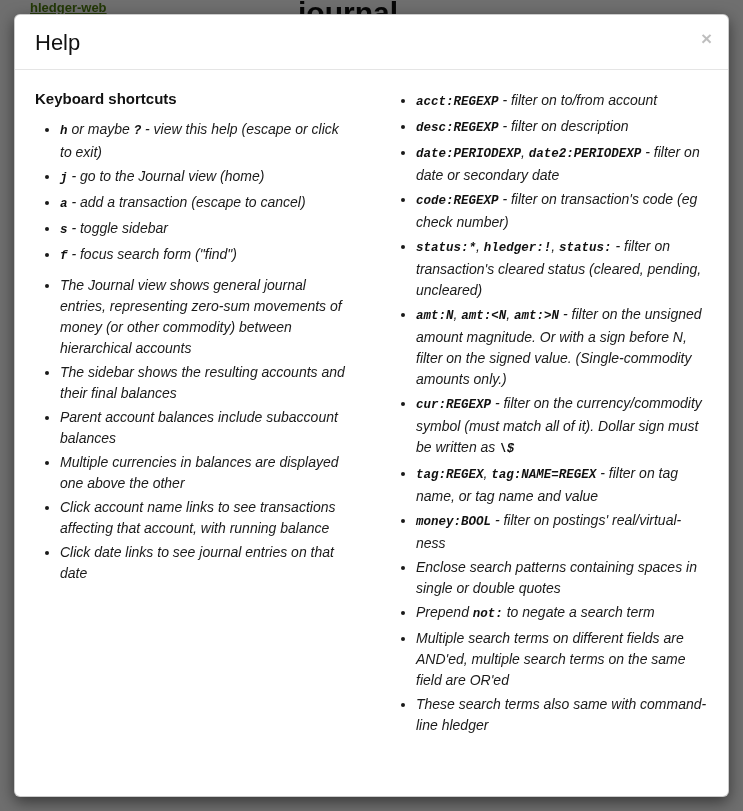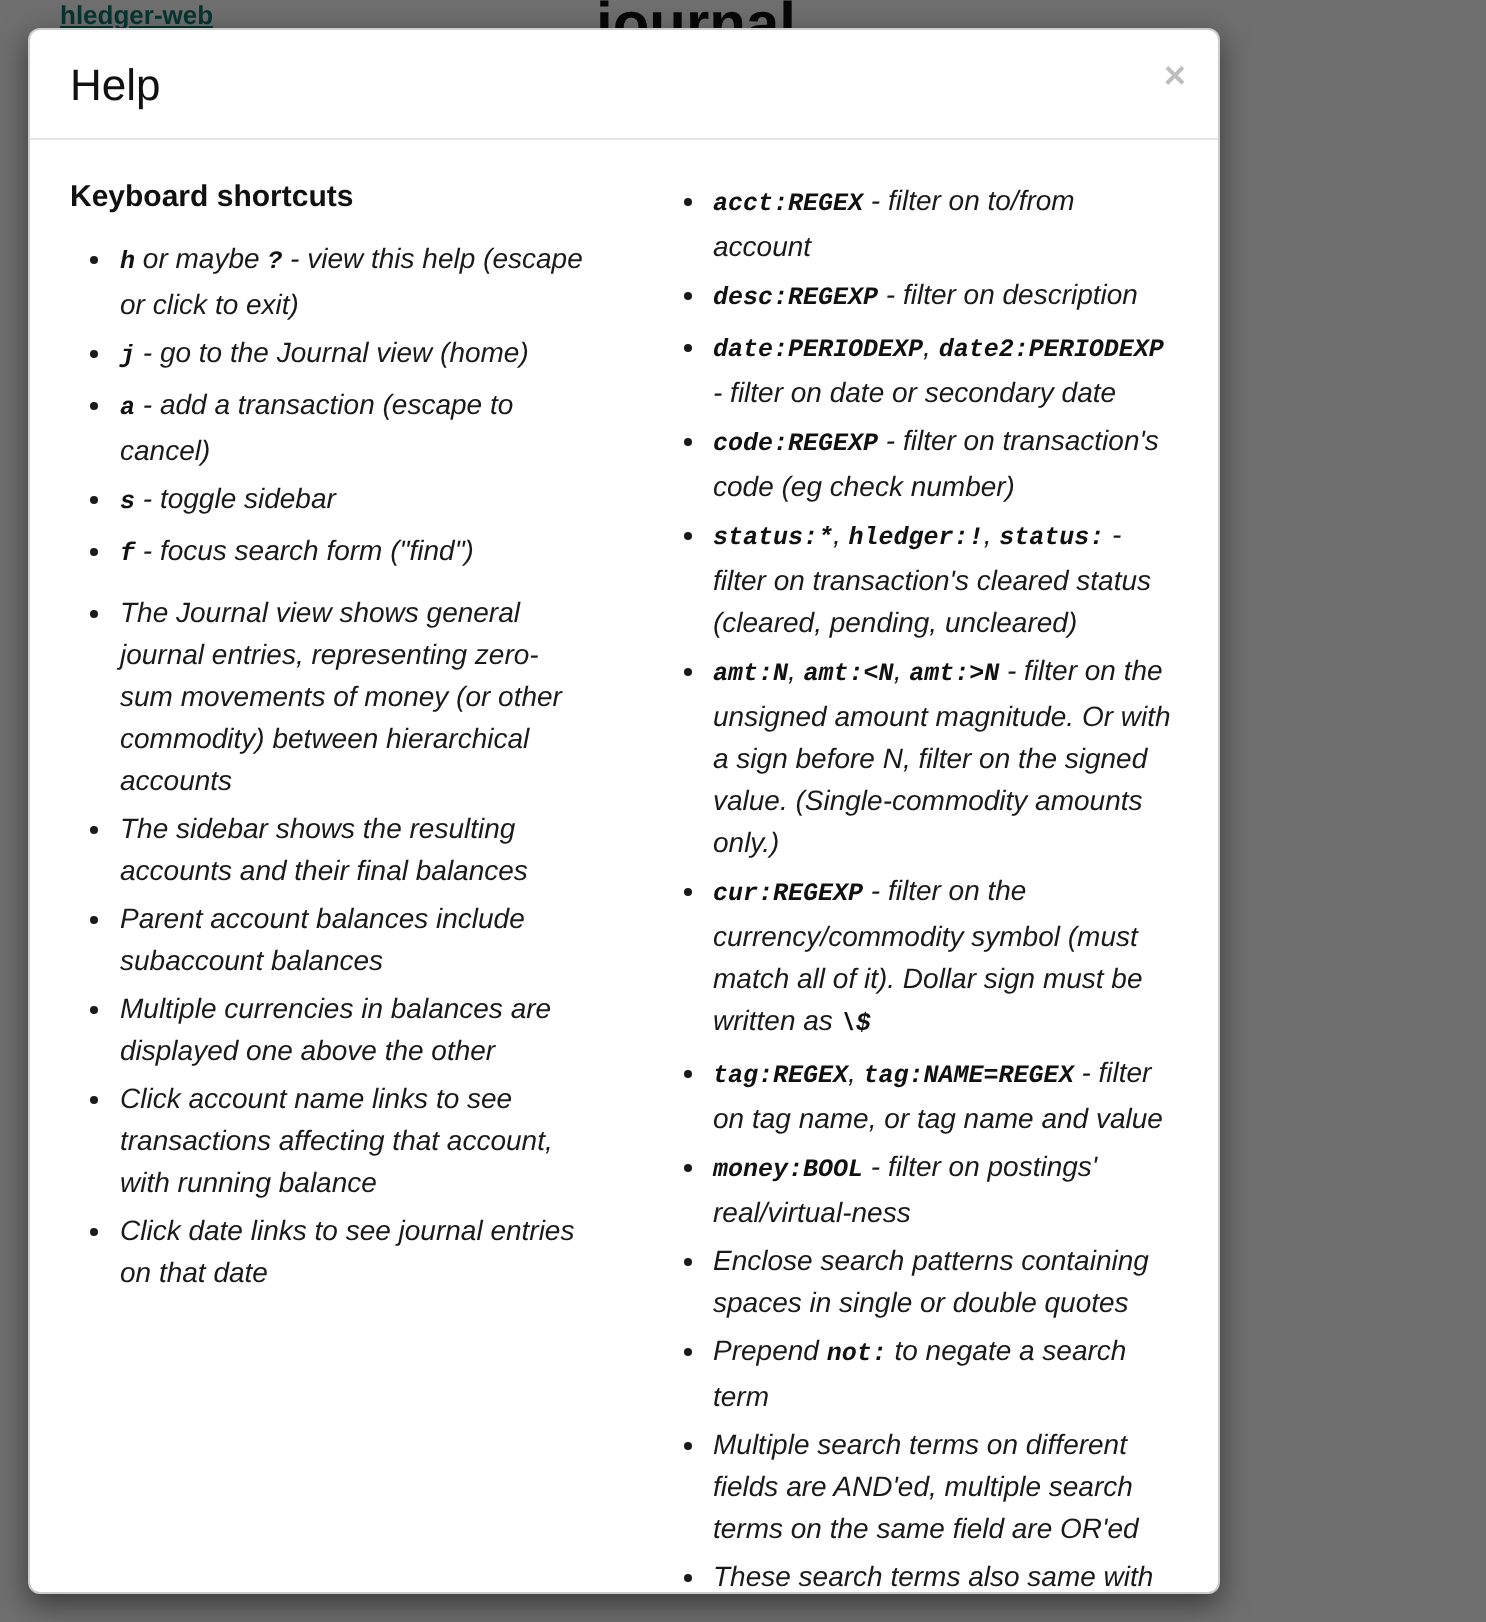--- a/index.html
+++ b/index.html
@@ -11,38 +11,38 @@
     position: relative;
   }
   
   .page-under {
     position: absolute; inset: 0;
     background: #f5f5f5;
   }
   .brand-link {
     position: absolute; left: 30px; top: 0px;
     font-size: 13px; font-weight: bold;
-    color: #0f766e; text-decoration: underline;
+    color: #4d7c0f; text-decoration: underline;
     cursor: pointer;
   }
   .page-heading {
     position: absolute; left: 298px; top: -4px;
     font-size: 30px; font-weight: bold; color: #111;
     white-space: nowrap;
   }
   
   .backdrop {
     position: absolute; inset: 0;
     background: rgba(0,0,0,0.55);
   }
   
   .modal {
     position: absolute;
     left: 14px; top: 14px;
-    width: 596px; height: 783px;
+    width: 715px; height: 783px;
     background: #ffffff;
     border: 1px solid rgba(0,0,0,0.2);
     border-radius: 6px;
     box-shadow: 0 5px 15px rgba(0,0,0,0.5);
     overflow: hidden;
   }
   .modal-header {
     position: relative;
     padding: 15px 20px 13px 20px;
     border-bottom: 1px solid #e5e5e5;
@@ -126,21 +126,21 @@
           <li>The sidebar shows the resulting accounts and their final balances</li>
           <li>Parent account balances include subaccount balances</li>
           <li>Multiple currencies in balances are displayed one above the other</li>
           <li>Click account name links to see transactions affecting that account, with running balance</li>
           <li>Click date links to see journal entries on that date</li>
         </ul>
     </div>
 
     <div class="col">
       <ul class="help-list">
-          <li><code>acct:REGEX</code> - filter on to/from account</li>
+          <li><code>acct:REGEXP</code> - filter on to/from account</li>
           <li><code>desc:REGEXP</code> - filter on description</li>
           <li><code>date:PERIODEXP</code>, <code>date2:PERIODEXP</code> - filter on date or secondary date</li>
           <li><code>code:REGEXP</code> - filter on transaction's code (eg check number)</li>
           <li><code>status:*</code>, <code>hledger:!</code>, <code>status:</code> - filter on transaction's cleared status (cleared, pending, uncleared)</li>
           <li><code>amt:N</code>, <code>amt:&lt;N</code>, <code>amt:&gt;N</code> - filter on the unsigned amount magnitude. Or with a sign before N, filter on the signed value. (Single-commodity amounts only.)</li>
           <li><code>cur:REGEXP</code> - filter on the currency/commodity symbol (must match all of it). Dollar sign must be written as <code>\$</code></li>
           <li><code>tag:REGEX</code>, <code>tag:NAME=REGEX</code> - filter on tag name, or tag name and value</li>
           <li><code>money:BOOL</code> - filter on postings' real/virtual-ness</li>
           <li>Enclose search patterns containing spaces in single or double quotes</li>
           <li>Prepend <code>not:</code> to negate a search term</li>

